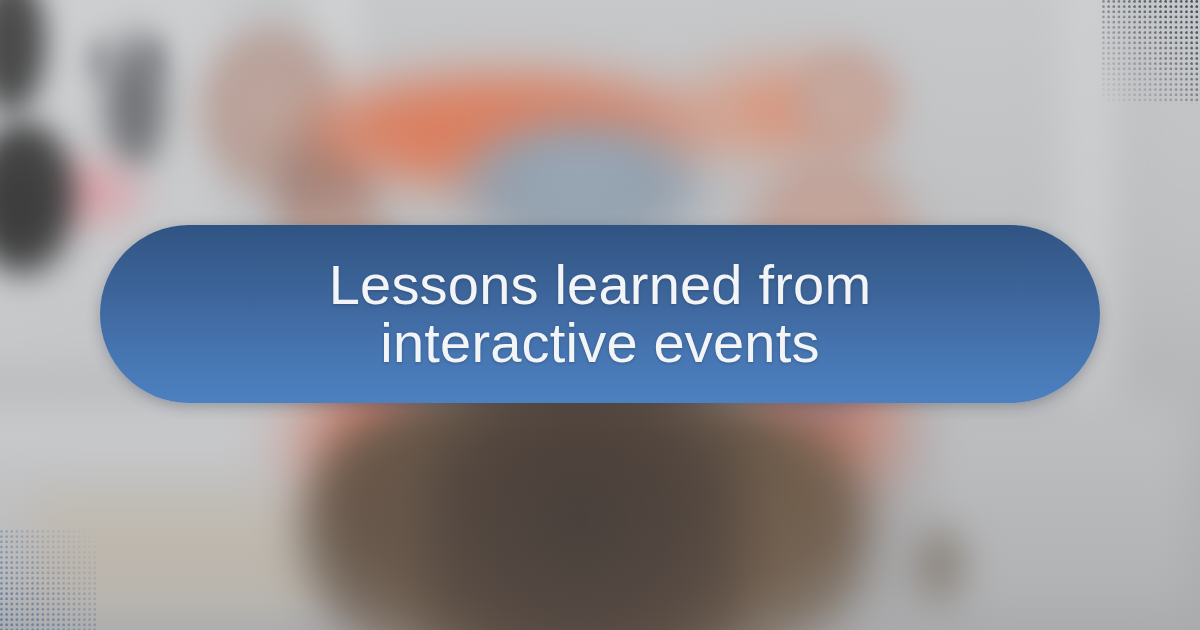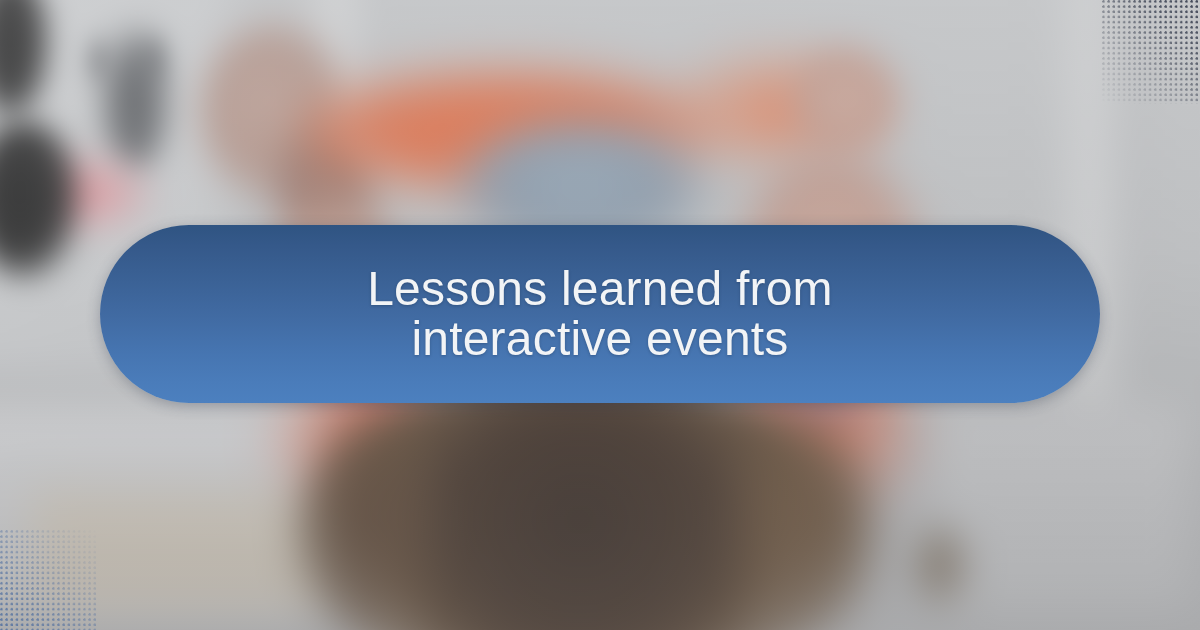--- a/index.html
+++ b/index.html
@@ -258,21 +258,21 @@
       #4a7cba 88%,
       #4c80bf 100%);
     box-shadow:0 3px 14px rgba(40,50,70,.30);
     display:flex;
     align-items:center;
     justify-content:center;
   }
 
   .pill-text {
     color:#f2f4f6;
-    font-size:48px;
+    font-size:56px;
     line-height:1.04;
     font-weight:400;
     text-align:center;
     letter-spacing:.2px;
     padding:0 48px;
     text-shadow:0 1px 3px rgba(20,35,60,.30);
     white-space:pre-line;
     font-family:"Liberation Sans", sans-serif;
   }
 </style>

